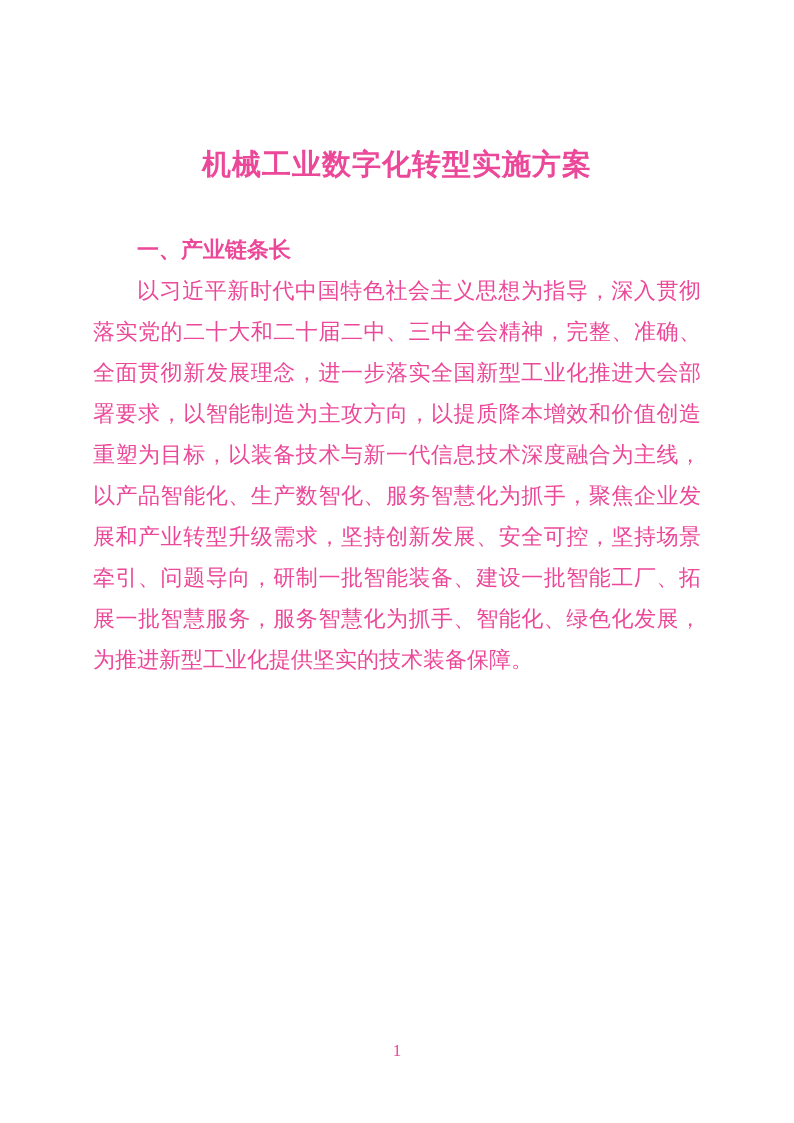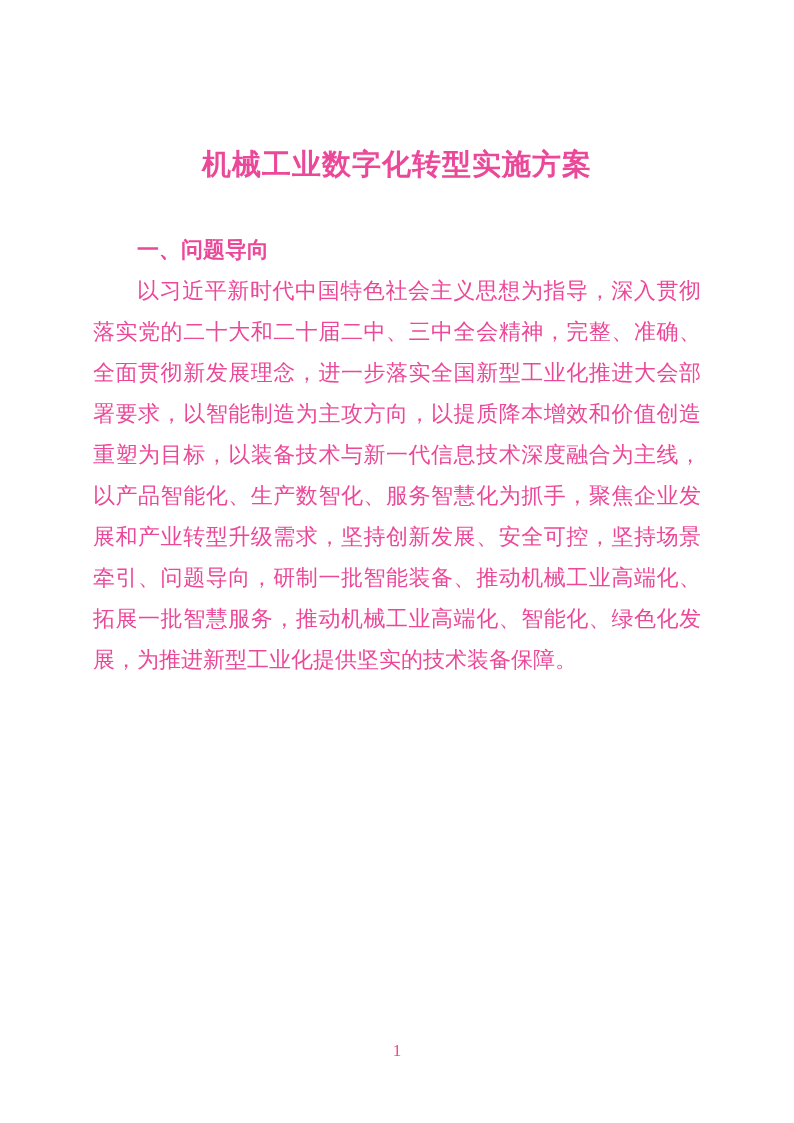--- a/index.html
+++ b/index.html
@@ -60,19 +60,19 @@
   }
 </style>
 </head>
 <body>
 
 <div class="page">
   <div class="content">
     <h1 class="doc-title">机械工业数字化转型实施方案</h1>
 
 
-    <h2 class="section-heading">一、问题导向</h2>
+    <h2 class="section-heading">一、产业链条长</h2>
 
-    <p class="body-para">以习近平新时代中国特色社会主义思想为指导，深入贯彻落实党的二十大和二十届二中、三中全会精神，完整、准确、全面贯彻新发展理念，进一步落实全国新型工业化推进大会部署要求，以智能制造为主攻方向，以提质降本增效和价值创造重塑为目标，以装备技术与新一代信息技术深度融合为主线，以产品智能化、生产数智化、服务智慧化为抓手，聚焦企业发展和产业转型升级需求，坚持创新发展、安全可控，坚持场景牵引、问题导向，研制一批智能装备、推动机械工业高端化、拓展一批智慧服务，推动机械工业高端化、智能化、绿色化发展，为推进新型工业化提供坚实的技术装备保障。</p>
+    <p class="body-para">以习近平新时代中国特色社会主义思想为指导，深入贯彻落实党的二十大和二十届二中、三中全会精神，完整、准确、全面贯彻新发展理念，进一步落实全国新型工业化推进大会部署要求，以智能制造为主攻方向，以提质降本增效和价值创造重塑为目标，以装备技术与新一代信息技术深度融合为主线，以产品智能化、生产数智化、服务智慧化为抓手，聚焦企业发展和产业转型升级需求，坚持创新发展、安全可控，坚持场景牵引、问题导向，研制一批智能装备、建设一批智能工厂、拓展一批智慧服务，服务智慧化为抓手、智能化、绿色化发展，为推进新型工业化提供坚实的技术装备保障。</p>
   </div>
 
   <div class="page-footer">1</div>
 </div>
 
 </body></html>

